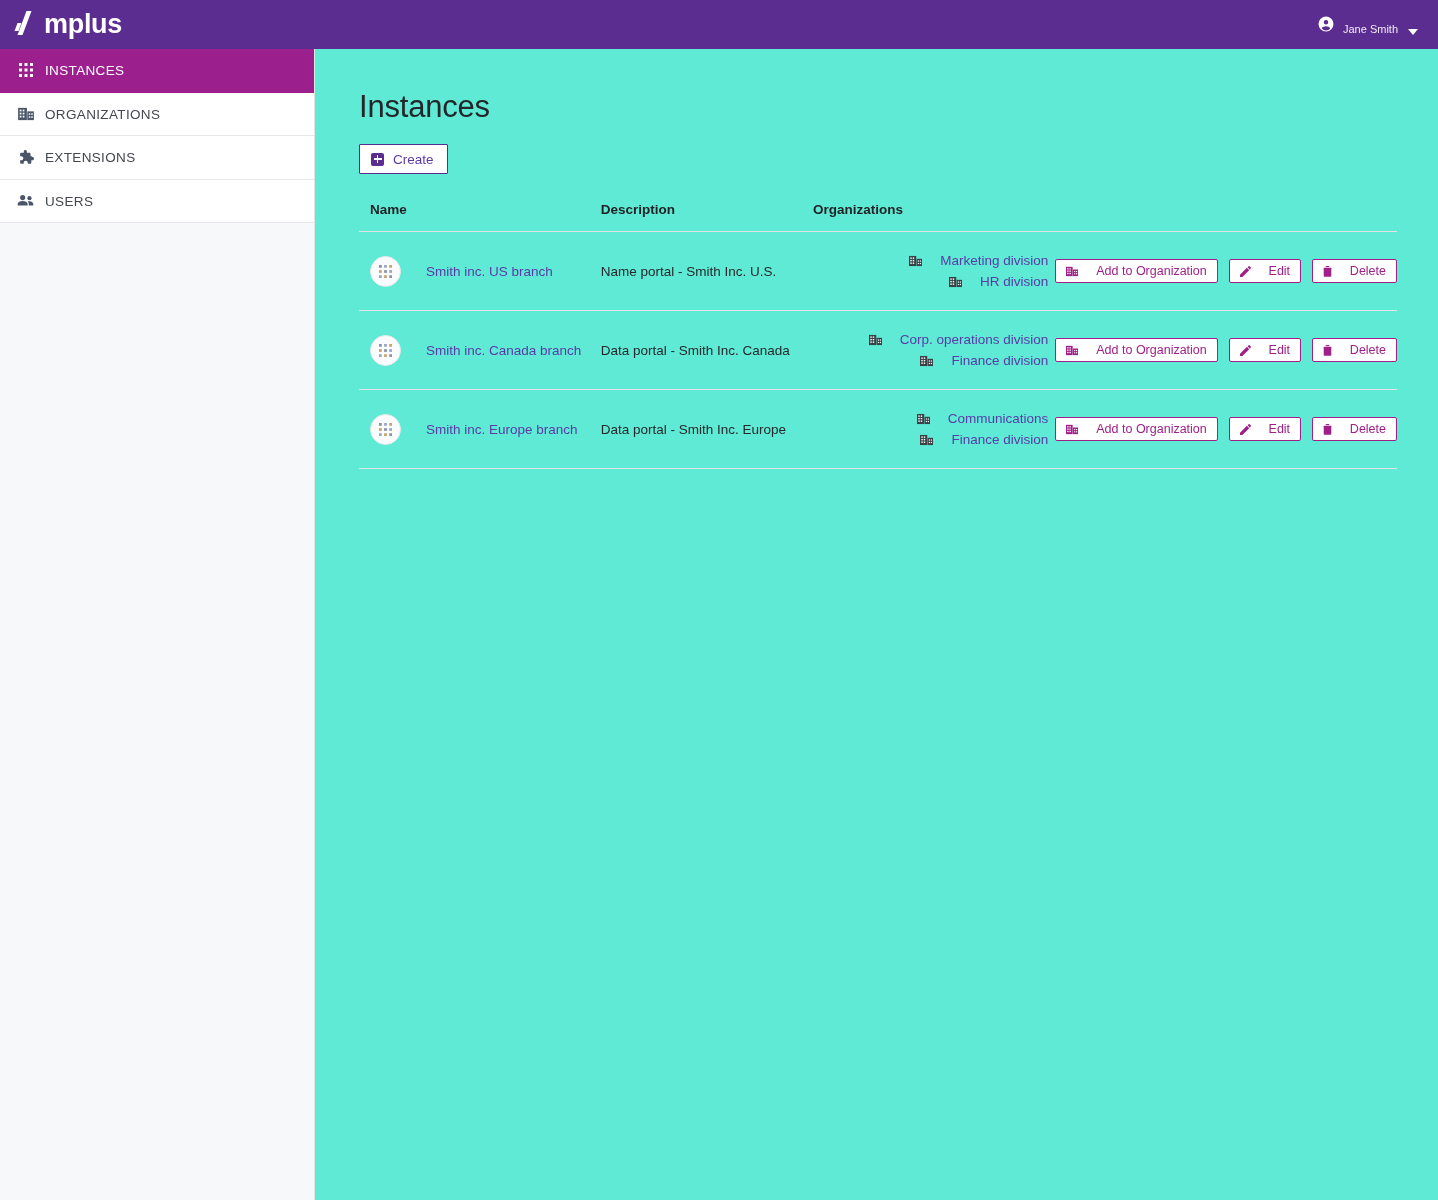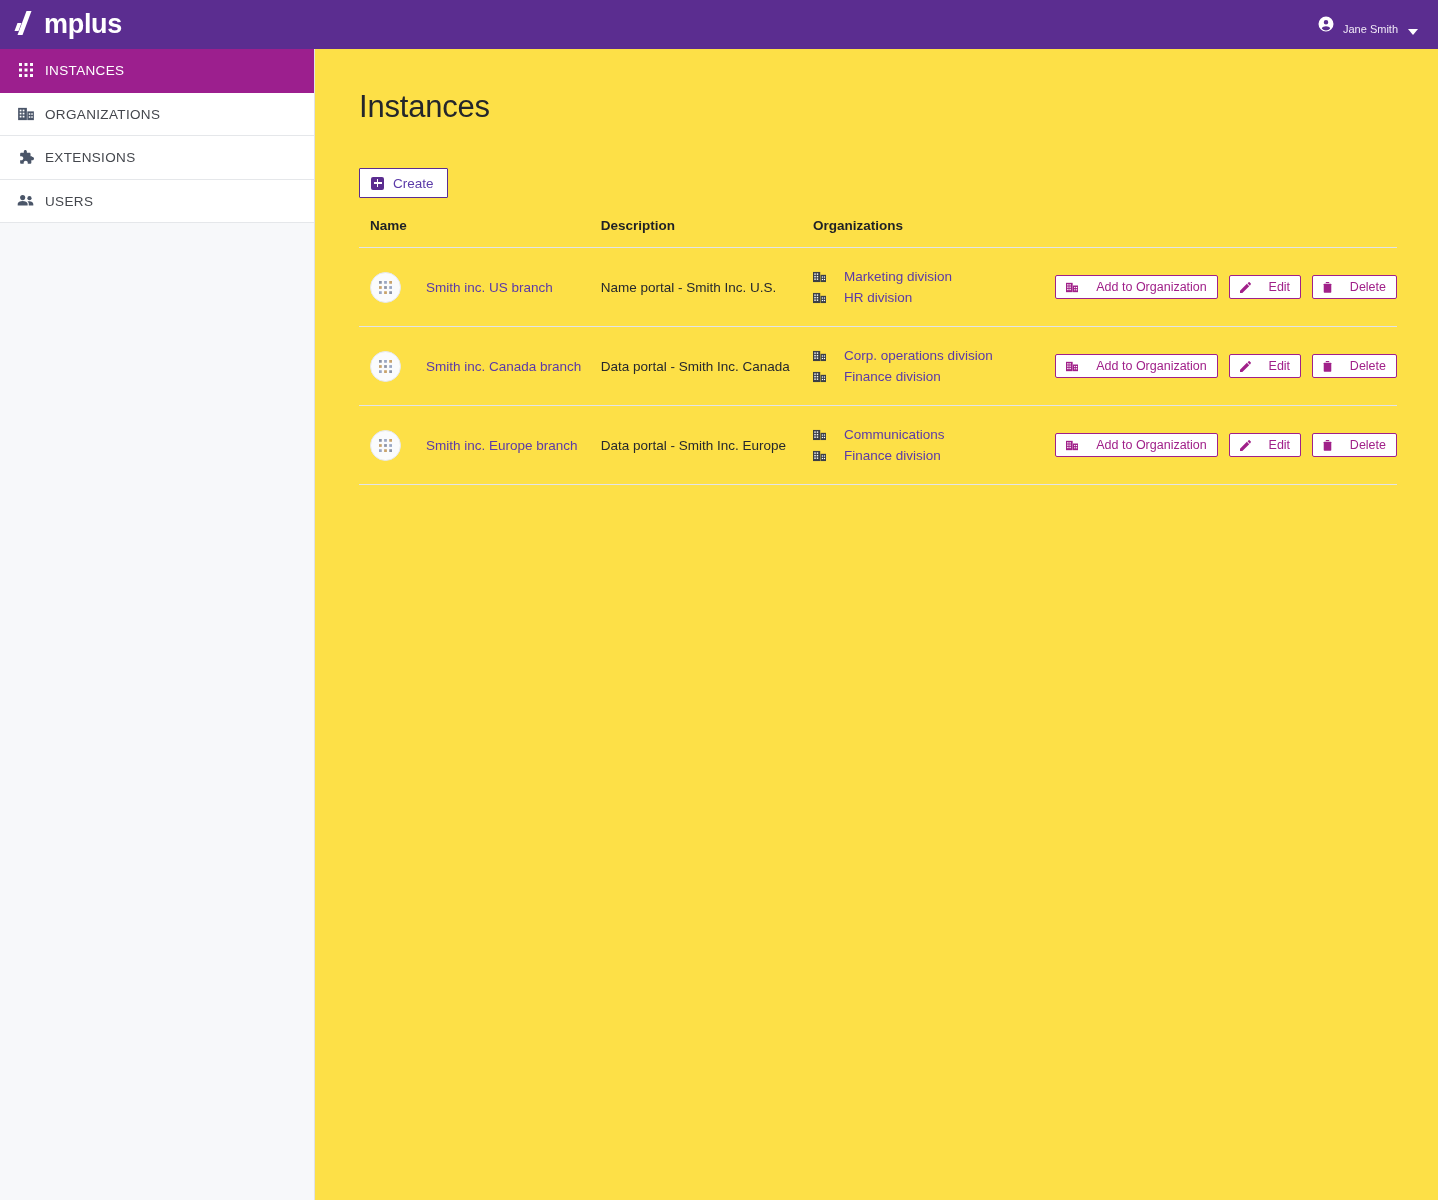--- a/index.html
+++ b/index.html
@@ -3,21 +3,21 @@
 <meta charset="utf-8">
 <style>
   * { box-sizing: border-box; }
   html, body {
     margin: 0; padding: 0;
     width: 1438px; height: 1200px;
     background: #ffffff;
     font-family: "Liberation Sans", sans-serif;
     -webkit-font-smoothing: antialiased;
   }
-  .page { position: relative; width: 1438px; height: 1200px; overflow: hidden; background:#fde047; }
+  .page { position: relative; width: 1438px; height: 1200px; overflow: hidden; background:#5eead4; }
 
   
   .topbar {
     position: absolute; top: 0; left: 0; width: 1438px; height: 49px;
     background: #5b2d90;
     display: flex; align-items: center; justify-content: space-between;
   }
   .brand { display: flex; align-items: center; padding-left: 13px; }
   .brand-logo { display:flex; align-items:center; height: 30px; }
   .brand-mark { display:block; }
@@ -59,58 +59,58 @@
   .main { position: absolute; top: 49px; left: 315px; width: 1123px; padding: 0; }
   .content { padding: 41px 42px 0 44px; }
   h1.page-title {
     margin: 0; font-size: 31px; font-weight: 400; color: #24262b;
     letter-spacing: -0.2px; line-height: 1.1;
   }
   .page-sub { margin-top: 16px; font-size: 13.5px; color: #6c717a; }
 
   
   .create-btn {
-    margin-top: 44px; display: inline-flex; align-items: center; gap: 9px;
+    margin-top: 20px; display: inline-flex; align-items: center; gap: 9px;
     height: 30px; padding: 0 13px 0 11px;
     border: 1px solid #5b2d90; background: #ffffff; color: #5b3aa8;
     font-size: 13.5px; border-radius: 1px; cursor: pointer;
     font-family: "Liberation Sans", sans-serif;
   }
   .plus-box {
     width: 13px; height: 13px; background: #5b2d90; border-radius: 2px;
     position: relative; flex: 0 0 13px;
   }
   .plus-box::before, .plus-box::after {
     content: ""; position: absolute; background: #ffffff;
   }
   .plus-box::before { left: 2.5px; top: 5.8px; width: 8px; height: 1.6px; }
   .plus-box::after { top: 2.5px; left: 5.7px; height: 8px; width: 1.6px; }
 
   
-  .table { margin-top: 20px; width: 1038px; border-collapse: collapse; }
+  .table { margin-top: 28px; width: 1038px; border-collapse: collapse; }
   .table th {
     text-align: left; font-size: 13.5px; font-weight: 700; color: #1f2126;
     padding: 0 0 14px 0; border-bottom: 1px solid #e2e4e8;
   }
   .th-name { width: 260px; padding-left: 11px !important; }
   .th-desc { width: 232px; }
   .th-orgs { width: 250px; }
   .th-actions { width: 296px; }
   .table td {
     border-bottom: 1px solid #e2e4e8; padding: 18px 0; vertical-align: middle;
     font-size: 13.5px; color: #26282d;
   }
   .name-cell { display: flex; align-items: center; gap: 25px; padding-left: 11px; }
   .avatar-circle {
     width: 31px; height: 31px; border-radius: 50%;
     border: 1px solid #e6e8ec; background: #fafbfc;
     display:flex; align-items:center; justify-content:center; flex:0 0 31px;
   }
   .link { color: #5b3aa8; text-decoration: none; cursor: pointer; }
-  .org-line { display: flex; align-items: center; gap: 18px; line-height: 21px; }
+  .org-line { display: flex; align-items: center; gap: 18px; line-height: 21px; justify-content: flex-end; }
   .org-line + .org-line { margin-top: 0px; }
   .org-icon { width: 13px; height: 13px; flex:0 0 13px; display:flex; align-items:center; }
   .org-icon svg { fill: #3b3f46; display:block; }
   .actions-cell { text-align: right; padding-right: 0 !important; white-space: nowrap; }
   .btn-pink {
     display: inline-flex; align-items: center; justify-content:center; gap: 18px;
     height: 24px; padding: 0 10px; margin-left: 7px;
     border: 1px solid #a02089; background: #ffffff; color: #a02089;
     font-size: 12.5px; border-radius: 2px; cursor: pointer; vertical-align: middle;
     font-family: "Liberation Sans", sans-serif;

